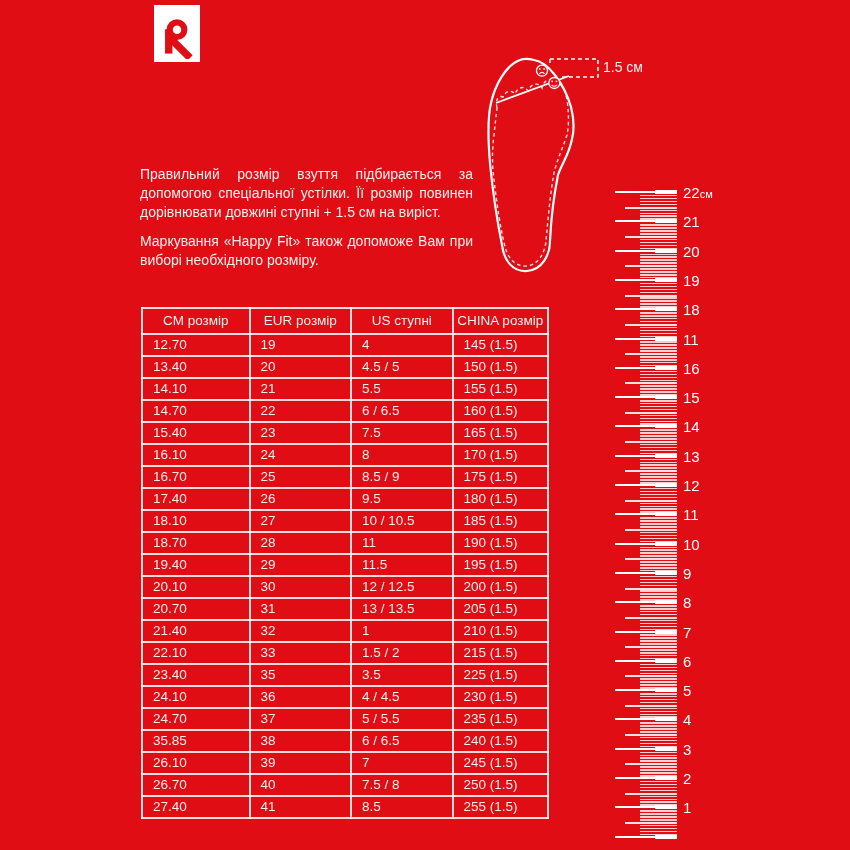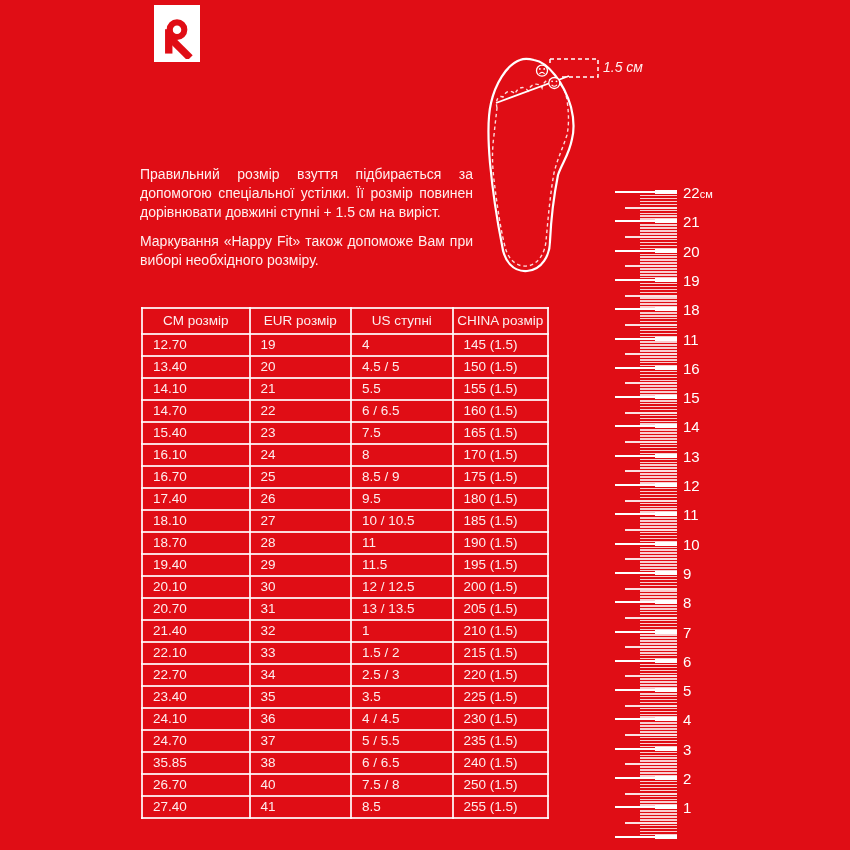--- a/index.html
+++ b/index.html
@@ -26,21 +26,21 @@
   
   .intro{
     position:absolute;left:140px;top:165px;width:333px;
     font-size:14px;line-height:19px;color:#ffefef;
   }
   .intro p{margin:0 0 10px 0;text-align:justify;}
   
   .foot-svg{position:absolute;left:470px;top:45px;}
   .margin-label{
     position:absolute;left:603px;top:59px;
-    font-size:14px;color:#ffefef;white-space:nowrap;font-style:italic;
+    font-size:14px;color:#ffefef;white-space:nowrap;
   }
   
   .ruler{position:absolute;left:615px;top:192px;width:120px;height:660px;}
   .t-cm  {position:absolute;left:0;  width:62px;height:2px; background:#ffffff;}
   .t-bold{position:absolute;left:40px;width:22px;height:4px; background:#ffffff;}
   .t-half{position:absolute;left:10px;width:52px;height:2px; background:rgba(255,255,255,.88);}
   .t-mm  {position:absolute;left:25px;width:37px;height:1.5px;background:rgba(255,255,255,.8);}
   .r-label{
     position:absolute;left:68px;height:16px;line-height:16px;
     font-size:15px;color:#ffffff;white-space:nowrap;
@@ -488,26 +488,20 @@
           <td>1</td>
           <td>210 (1.5)</td>
         </tr>
         <tr>
           <td>22.10</td>
           <td>33</td>
           <td>1.5 / 2</td>
           <td>215 (1.5)</td>
         </tr>
         <tr>
-          <td>22.70</td>
-          <td>34</td>
-          <td>2.5 / 3</td>
-          <td>220 (1.5)</td>
-        </tr>
-        <tr>
           <td>23.40</td>
           <td>35</td>
           <td>3.5</td>
           <td>225 (1.5)</td>
         </tr>
         <tr>
           <td>24.10</td>
           <td>36</td>
           <td>4 / 4.5</td>
           <td>230 (1.5)</td>
@@ -518,20 +512,26 @@
           <td>5 / 5.5</td>
           <td>235 (1.5)</td>
         </tr>
         <tr>
           <td>35.85</td>
           <td>38</td>
           <td>6 / 6.5</td>
           <td>240 (1.5)</td>
         </tr>
         <tr>
+          <td>26.10</td>
+          <td>39</td>
+          <td>7</td>
+          <td>245 (1.5)</td>
+        </tr>
+        <tr>
           <td>26.70</td>
           <td>40</td>
           <td>7.5 / 8</td>
           <td>250 (1.5)</td>
         </tr>
         <tr>
           <td>27.40</td>
           <td>41</td>
           <td>8.5</td>
           <td>255 (1.5)</td>

